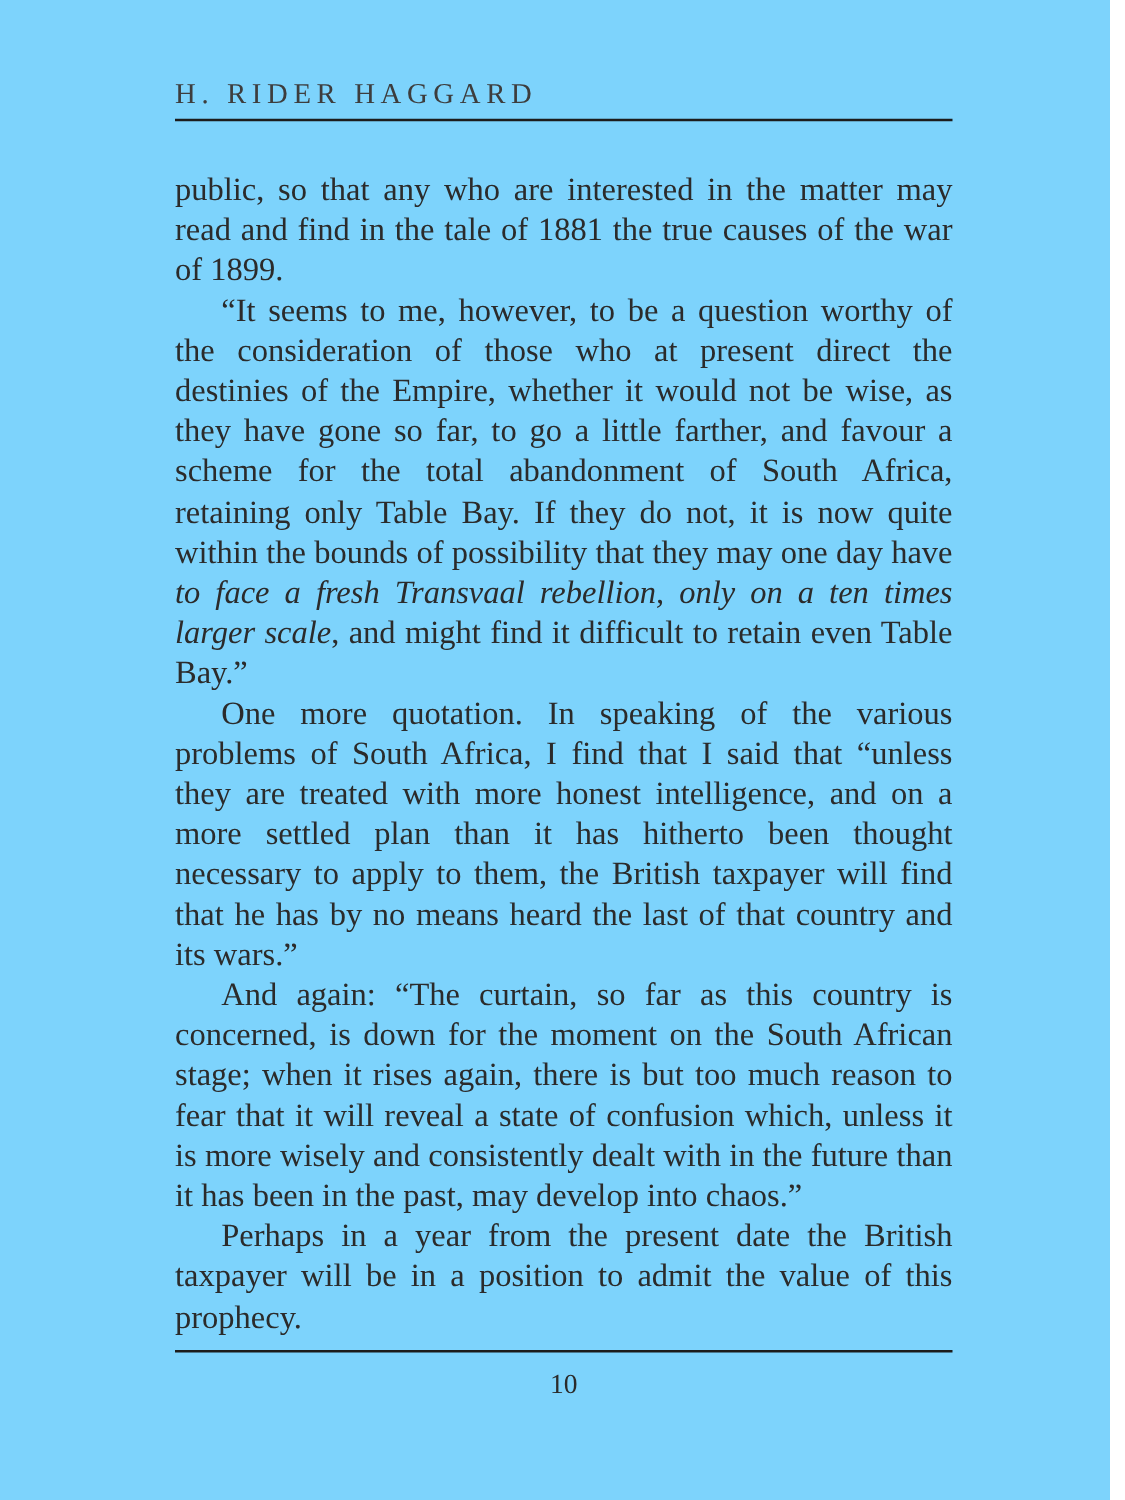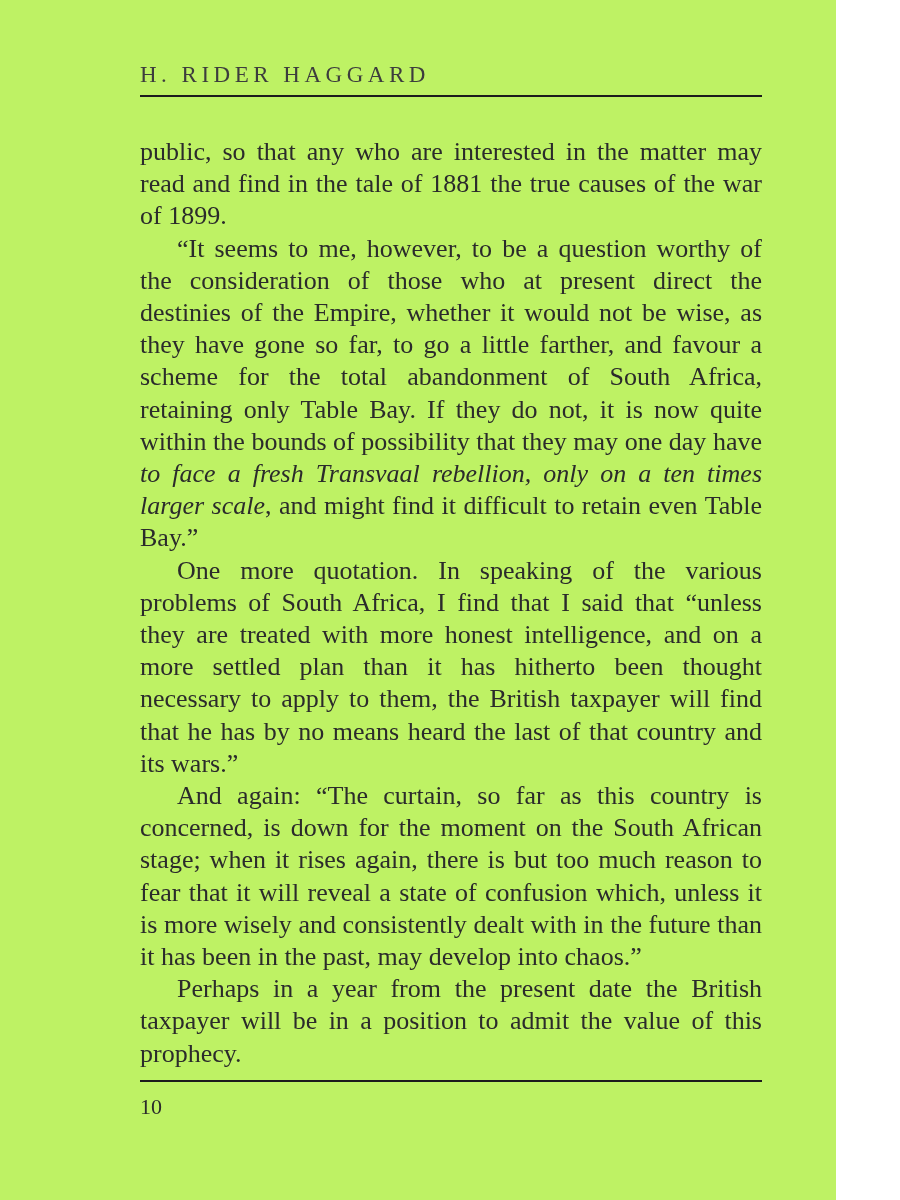--- a/index.html
+++ b/index.html
@@ -2,27 +2,26 @@
 <html><head>
 <meta charset="utf-8">
 <style>
   html, body {
     margin: 0;
     padding: 0;
     background: #ffffff;
   }
   .page {
     position: relative;
-    width: 812px;
+    width: 888px;
     height: 1200px;
-    background: #bef264;
+    background: #7dd3fc;
     font-family: "Liberation Serif", serif;
     color: #2b2b2b;
     overflow: hidden;
-    padding-left: 24px;
   }
   .header {
     position: absolute;
     left: 140px;
     top: 62px;
     width: 622px;
   }
   .header-title {
     font-size: 23px;
     line-height: 26px;
@@ -61,20 +60,21 @@
     width: 622px;
   }
   .footer-rule {
     border-top: 2px solid #1c1c1c;
     height: 0;
   }
   .page-number {
     margin-top: 12px;
     font-size: 22px;
     color: #2b2b2b;
+    text-align: center;
   }
 </style>
 </head>
 <body>
 
 <div class="page">
 
   <div class="header">
     <div class="header-title">H. RIDER HAGGARD</div>
     <div class="header-rule"></div>

